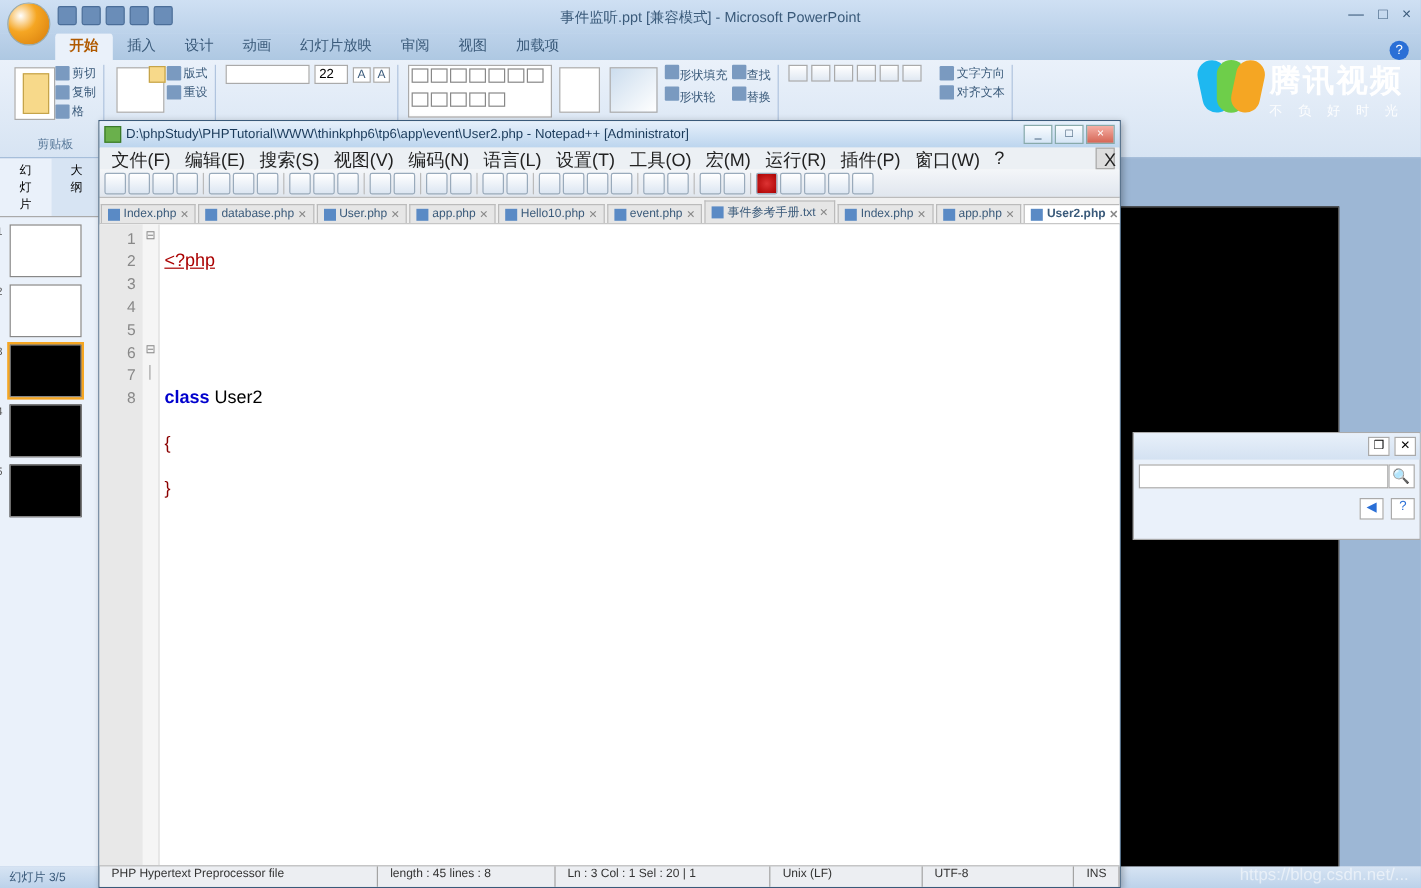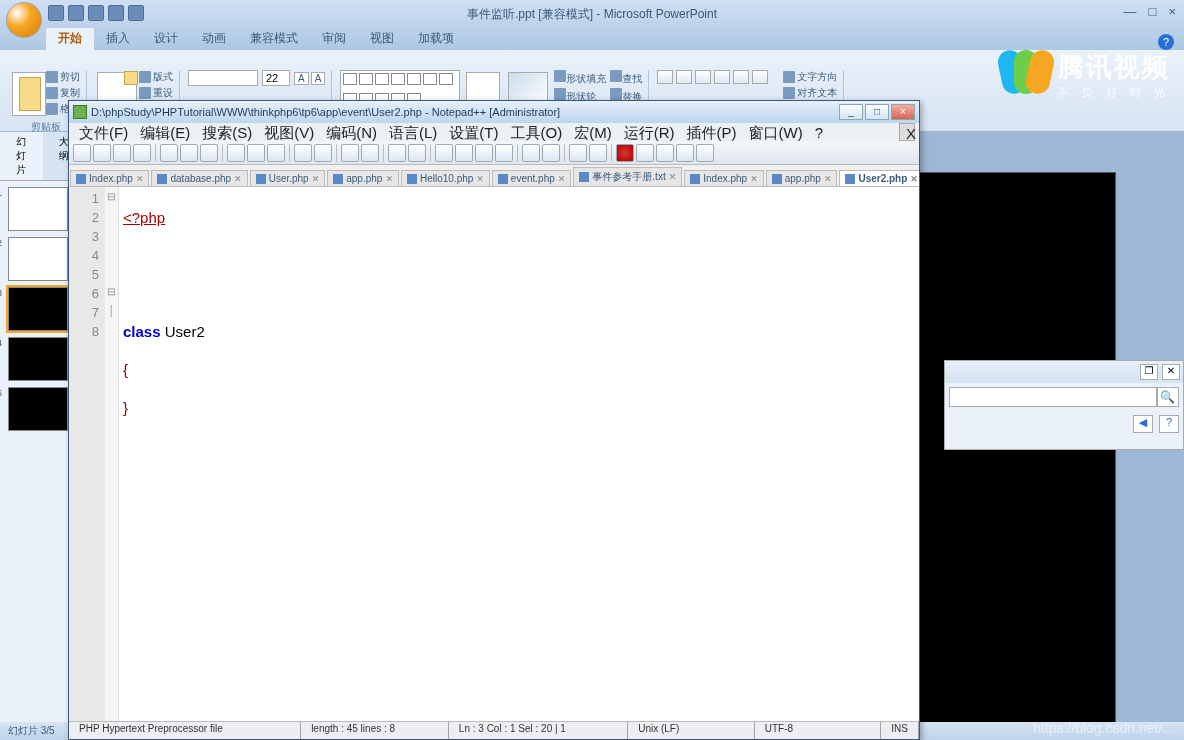--- a/index.html
+++ b/index.html
@@ -13,21 +13,21 @@
 .qat .ic { width:16px; height:16px; background:#6a8db8; border:1px solid #4a6d98; border-radius:2px;}
 .ppt-title { position:absolute; left:50%; transform:translateX(-50%); font-size:12px; color:#3a5a7a; }
 .ppt-winctl { position:absolute; right:8px; top:4px; display:flex; gap:12px; color:#3a5a7a; font-size:13px;}
 .ppt-winctl span{cursor:default;}
 
 .ppt-ribbon-tabs { height:22px; display:flex; align-items:flex-end; padding-left:46px; background:linear-gradient(#bcd2ea,#aec8e2); font-size:12px; color:#3a5a7a; }
 .ppt-ribbon-tabs .tab { padding:3px 12px; cursor:default;}
 .ppt-ribbon-tabs .tab.active { background:#eaf1fa; border-radius:4px 4px 0 0; color:#b05a00; font-weight:bold;}
 .ppt-help { position:absolute; right:10px; top:34px; width:16px;height:16px; border-radius:50%; background:#2a6fd6; color:#fff; font-size:11px; text-align:center; line-height:16px;}
 
-.ppt-ribbon { height:82px; background:linear-gradient(#eaf1fa,#d7e4f3); border-bottom:1px solid #9db7d5; display:flex; padding:20px 6px; gap:2px; font-size:11px; color:#3a5a7a;}
+.ppt-ribbon { height:82px; background:linear-gradient(#eaf1fa,#d7e4f3); border-bottom:1px solid #9db7d5; display:flex; padding:4px 6px; gap:2px; font-size:11px; color:#3a5a7a;}
 .rgroup { border-right:1px solid #b0c4de; padding:0 6px; display:flex; flex-direction:column; justify-content:space-between;}
 .rgroup .lbl { text-align:center; font-size:10px; color:#5a7a9a; padding-top:2px;}
 .paste-big { width:34px; height:44px; background:#fff; border:1px solid #aaa; margin:2px auto; position:relative;}
 .paste-big:before{content:"";position:absolute;left:6px;top:4px;width:20px;height:32px;background:#f7d98a;border:1px solid #c5a44a;}
 .mini-btns { display:flex; flex-direction:column; gap:2px; font-size:10px;}
 .mini-btns div{display:flex;align-items:center;gap:2px;}
 .ic-s{width:12px;height:12px;background:#7a9ac0;display:inline-block;border-radius:1px;}
 .slide-new{width:40px;height:38px;background:#fff;border:1px solid #aaa;margin:2px;position:relative;}
 .slide-new:before{content:"";position:absolute;right:-2px;top:-2px;width:12px;height:12px;background:#f7d98a;border:1px solid #c5a44a;}
 .font-row{display:flex;gap:4px;align-items:center;}
@@ -59,21 +59,21 @@
 .taskpane { position:absolute; right:0; top:360px; width:240px; height:90px; background:#eaf1fa; border:1px solid #aaa;}
 .taskpane .tp-hd{height:22px;background:linear-gradient(#e8f0fa,#d4e2f2);display:flex;justify-content:flex-end;gap:4px;padding:3px;}
 .taskpane .tp-hd span{width:18px;height:16px;border:1px solid #aaa;background:#fff;font-size:10px;text-align:center;}
 .taskpane .srch{margin:4px;display:flex;}
 .taskpane .srch input{flex:1;border:1px solid #aaa;height:20px;}
 .taskpane .srch .go{width:22px;height:20px;border:1px solid #aaa;background:#fff;color:#2a6fd6;text-align:center;line-height:18px;font-size:12px;}
 .taskpane .bot{display:flex;justify-content:flex-end;gap:6px;padding:4px;}
 .taskpane .bot span{width:20px;height:18px;border:1px solid #aaa;background:#fff;font-size:11px;text-align:center;color:#2a6fd6;}
 
 
-.npp { position:absolute; left:68px; top:100px; width:852px; height:640px; background:#f0f0f0; border:1px solid #3a5a7a; box-shadow:2px 2px 6px rgba(0,0,0,.3);}
+.npp { position:absolute; left:82px; top:100px; width:852px; height:640px; background:#f0f0f0; border:1px solid #3a5a7a; box-shadow:2px 2px 6px rgba(0,0,0,.3);}
 .npp-title{height:22px;background:linear-gradient(#e6f0fb,#bcd5ee);display:flex;align-items:center;padding:0 4px;font-size:11px;color:#1a3a5a;}
 .npp-title .ico{width:14px;height:14px;background:#6ab04c;border:1px solid #3a7a2a;margin-right:4px;}
 .npp-title .t{flex:1;white-space:nowrap;overflow:hidden;}
 .npp-wc{display:flex;gap:2px;}
 .npp-wc span{width:24px;height:16px;border:1px solid #8aa;background:linear-gradient(#fafdff,#d5e5f5);text-align:center;font-size:10px;line-height:14px;}
 .npp-wc .cls{background:linear-gradient(#f5b0a5,#d56555);color:#fff;}
 .npp-menu{height:18px;background:#ecf0f4;display:flex;font-size:15px;color:#222;padding:0 4px;gap:0;}
 .npp-menu div{padding:1px 6px;cursor:default;}
 .npp-menu .x{margin-left:auto;width:16px;text-align:center;border:1px solid #aaa;background:#ddd;}
 .npp-tb{height:24px;background:linear-gradient(#f4f6f9,#e0e6ee);border-bottom:1px solid #bbb;display:flex;align-items:center;gap:2px;padding:0 4px;}
@@ -132,21 +132,21 @@
       <span>□</span>
       <span>×</span>
     </div>
   </div>
 
   <div class="ppt-ribbon-tabs">
     <div class="tab active">开始</div>
     <div class="tab">插入</div>
     <div class="tab">设计</div>
     <div class="tab">动画</div>
-    <div class="tab">兼容模式</div>
+    <div class="tab">幻灯片放映</div>
     <div class="tab">审阅</div>
     <div class="tab">视图</div>
     <div class="tab">加载项</div>
   </div>
   <div class="ppt-help">?</div>
 
   <div class="ppt-ribbon">
     <div class="rgroup">
       <div style="display:flex;">
         <div class="paste-big"></div>

